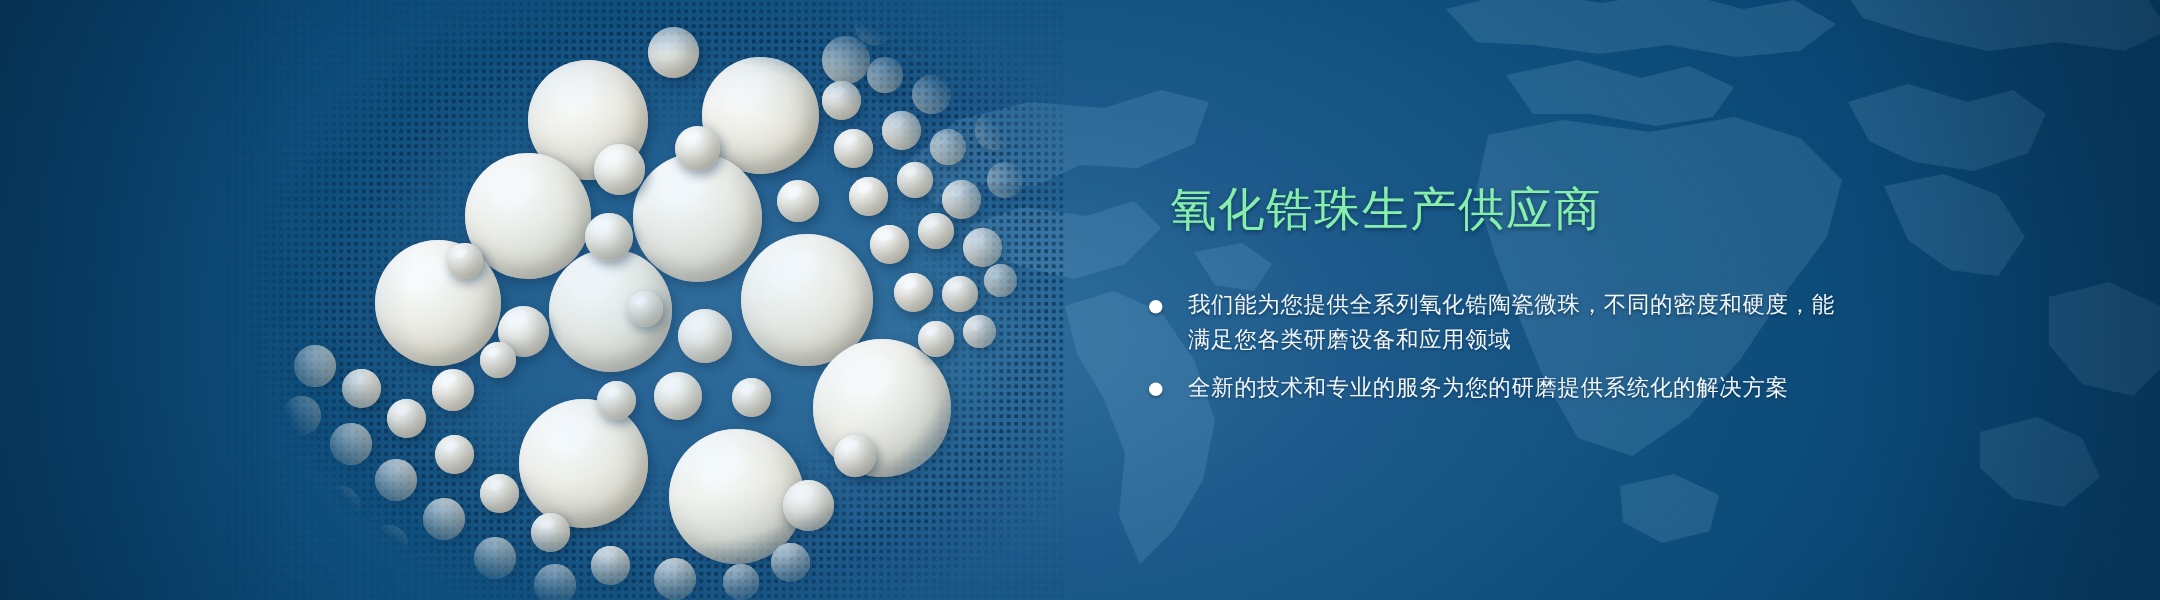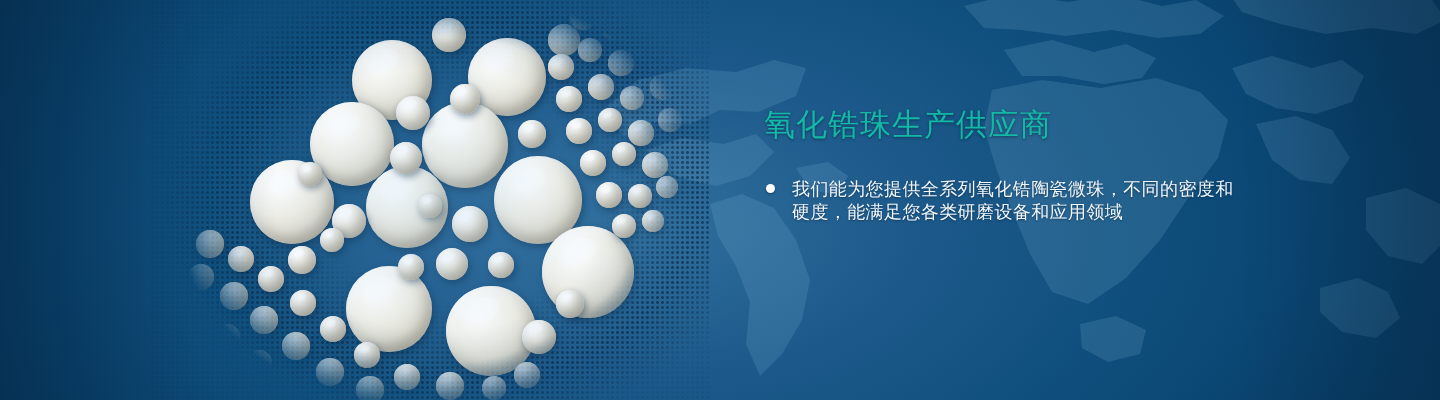--- a/index.html
+++ b/index.html
@@ -105,43 +105,44 @@
   }
 
   
   .content {
     position: absolute;
     left: 764px;
     top: 104px;
     width: 470px;
   }
   .headline {
-    margin: 0;
+    margin: 16px;
     font-size: 31px;
     line-height: 40px;
     font-weight: 400;
     letter-spacing: 1px;
-    color: #14b8a6;
+    color: #86efac;
     text-shadow: 0 1px 3px rgba(2,24,46,0.55);
     white-space: nowrap;
   }
   .bullets {
     list-style: none;
     margin: 33px 0 0 0;
     padding: 0;
   }
   .bullet {
     position: relative;
     padding-left: 28px;
     margin-bottom: 9px;
-    font-size: 18px;
+    font-size: 15px;
     line-height: 23px;
     color: #f2f7fb;
     letter-spacing: 0.4px;
     text-shadow: 0 1px 2px rgba(2,24,46,0.5);
+    font-family: Liberation Serif, serif;
   }
   .bullet:last-child { margin-bottom: 0; }
   .dot {
     position: absolute;
     left: 2px;
     top: 7px;
     width: 9px;
     height: 9px;
     border-radius: 50%;
     background: #ffffff;
@@ -256,16 +257,20 @@
   <div class="photoglow"></div>
 
   <div class="content">
     <h1 class="headline">氧化锆珠生产供应商</h1>
 
     <ul class="bullets">
       <li class="bullet">
         <span class="dot"></span>
         <span class="bullet-text">我们能为您提供全系列氧化锆陶瓷微珠，不同的密度和硬度，能满足您各类研磨设备和应用领域</span>
       </li>
+      <li class="bullet">
+        <span class="dot"></span>
+        <span class="bullet-text">全新的技术和专业的服务为您的研磨提供系统化的解决方案</span>
+      </li>
     </ul>
   </div>
 
 </div>
 
 </body></html>

